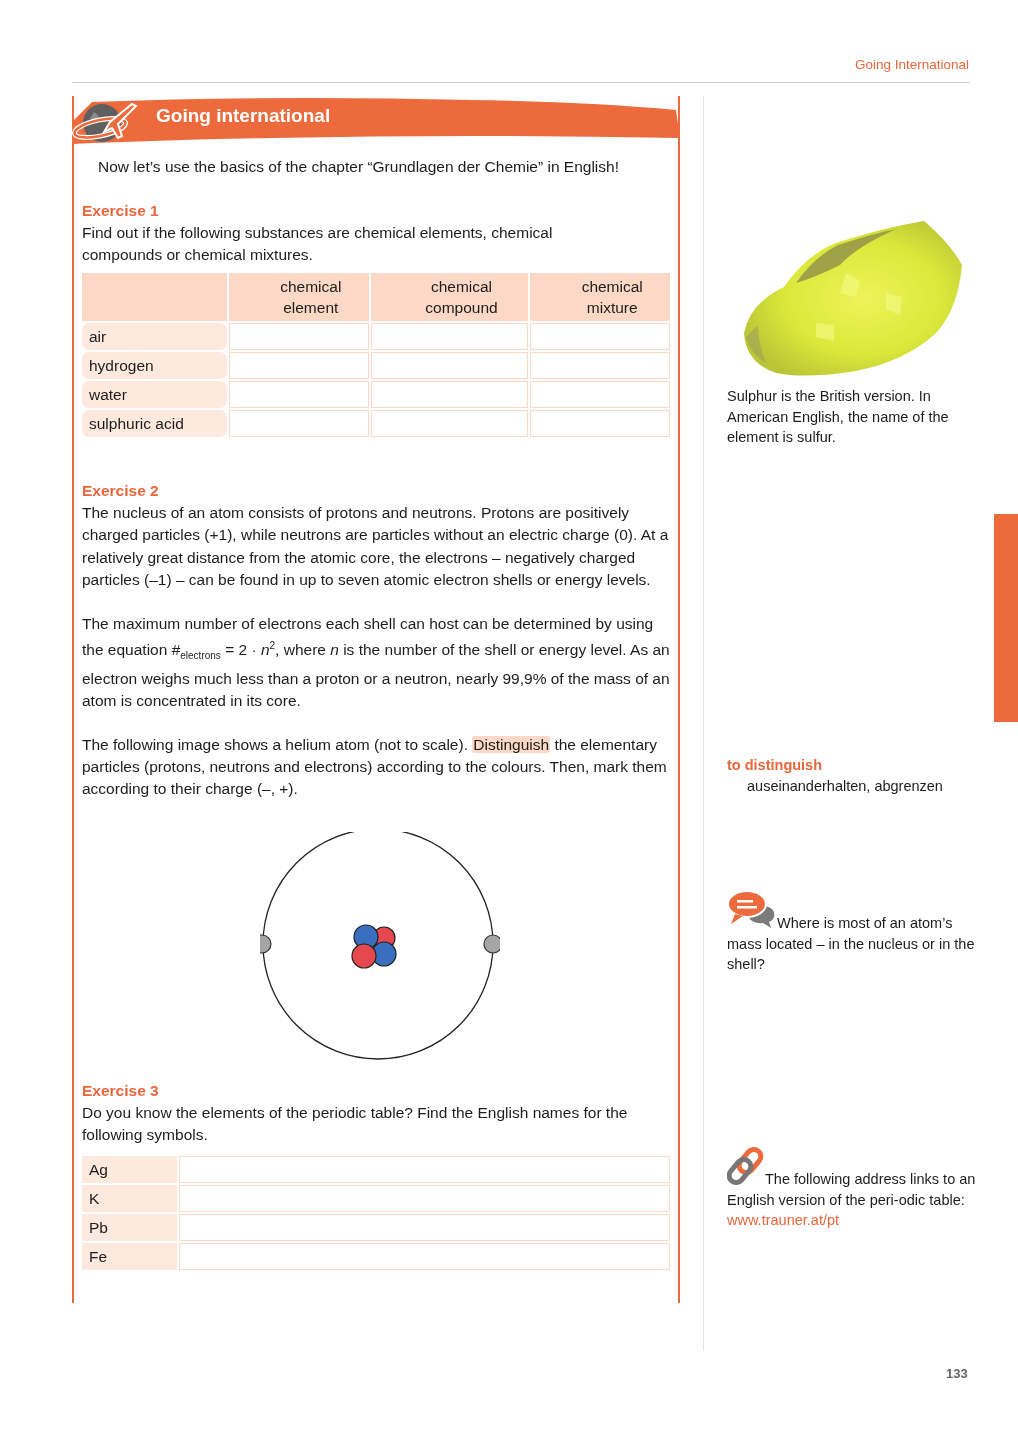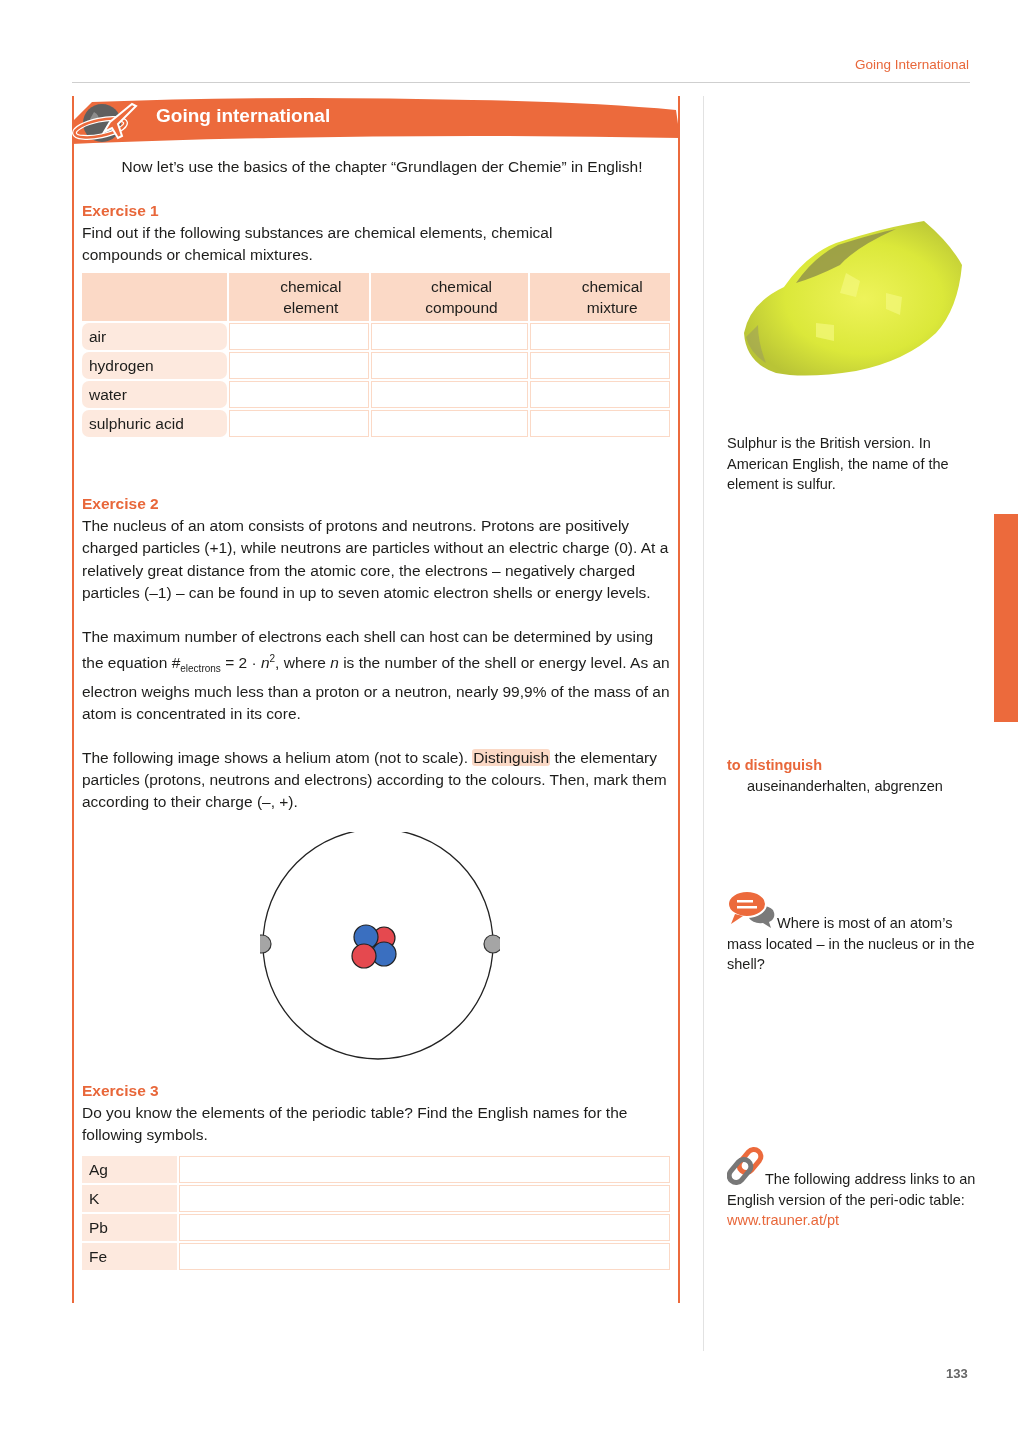--- a/index.html
+++ b/index.html
@@ -14,21 +14,21 @@
 
     
     .box { position: absolute; left: 72px; top: 96px; width: 608px; height: 1207px;
            border-left: 2px solid #ec6a3c; border-right: 2px solid #ec6a3c; }
     .banner { position: absolute; left: -2px; top: 0; width: 610px; height: 50px; }
     .banner svg { position: absolute; left: 0; top: 0; }
     .banner-title { position: absolute; left: 84px; top: 9px; color: #fff; font-size: 19px; font-weight: bold; }
     .globe-icon { position: absolute; left: 4px; top: 2px; width: 66px; height: 50px; }
 
     .content { position: absolute; left: 8px; top: 60px; width: 592px; font-size: 15.5px; line-height: 22.2px; }
-    .intro { position: absolute; top: 0; left: 0; width: 600px; text-align: center; }
+    .intro { position: absolute; top: 0; left: 16px; width: 600px; }
     .ex-title { color: #e8673a; font-weight: bold; font-size: 15.5px; }
     .block { position: absolute; left: 0; width: 592px; }
 
     table.grid { border-collapse: separate; border-spacing: 2px; width: 592px; margin-left: -2px; }
     table.grid td, table.grid th { font-weight: normal; font-size: 15.5px; line-height: 21px; padding-left: 24px; }
     .t1 th { background: #fbd9c6; text-align: center; height: 48px; padding-top: 1px; }
     .t1 td.lbl { background: #fde9de; padding-left: 7px; width: 145px; height: 27px; border-radius: 7px; }
     .t1 td.cell { background: #fff; border: 1px solid #fbd9c6; }
     .t3 td.lbl { background: #fde9de; padding-left: 7px; width: 95px; height: 27px; }
     .t3 td.cell { background: #fff; border: 1px solid #fbd9c6; }
@@ -106,21 +106,21 @@
         <tr>
           <td class="lbl">sulphuric acid</td>
           <td class="cell"></td>
           <td class="cell"></td>
           <td class="cell"></td>
         </tr>
       </tbody>
         </table>
     </div>
 
-    <div class="block" style="top:337px;">
+    <div class="block" style="top:324px;">
       <div class="ex-title">Exercise 2</div>
       <p>The nucleus of an atom consists of protons and neutrons. Protons are positively charged particles (+1), while neutrons are particles without an electric charge (0). At a relatively great distance from the atomic core, the electrons – negatively charged particles (–1) – can be found in up to seven atomic electron shells or energy levels.</p>
       <p style="margin-top:22px;"><span>The maximum number of electrons each shell can host can be determined by using the equation #</span><sub>electrons</sub><span> = 2 · </span><i>n</i><sup>2</sup><span>, where </span><i>n</i><span> is the number of the shell or energy level. As an electron weighs much less than a proton or a neutron, nearly 99,9% of the mass of an atom is concentrated in its core.</span></p>
       <p style="margin-top:22px;"><span>The following image shows a helium atom (not to scale). </span><span class="highlight">Distinguish</span><span> the elementary particles (protons, neutrons and electrons) according to the colours. Then, mark them according to their charge (–, +).</span></p>
     </div>
 
     <svg class="atom" viewBox="0 0 240 228">
       <circle cx="118" cy="112" r="115" fill="none" stroke="#222" stroke-width="1.3"></circle>
       <circle cx="2" cy="112" r="9" fill="#a5a5a5" stroke="#333" stroke-width="1.2"></circle>
       <circle cx="233" cy="112" r="9" fill="#a5a5a5" stroke="#333" stroke-width="1.2"></circle>
@@ -163,21 +163,21 @@
       <stop offset="0%" stop-color="#eef35a"></stop>
       <stop offset="60%" stop-color="#dbe83a"></stop>
       <stop offset="100%" stop-color="#b9c436"></stop>
     </radialGradient>
   </defs>
   <path d="M8 120 Q14 90 48 74 Q70 42 100 30 Q150 14 188 8 Q214 30 226 52 Q222 96 200 120 Q170 148 120 158 Q70 166 40 160 Q10 150 8 120 Z" fill="url(#sg)"></path>
   <path d="M60 70 Q78 44 102 32 Q140 20 160 16 Q120 34 104 52 Q80 64 60 70 Z" fill="#8f9048" opacity="0.8"></path>
   <path d="M10 124 Q14 140 30 150 Q22 130 22 112 Z" fill="#9ea05a" opacity="0.6"></path>
   <path d="M110 60 l14 8 l-4 16 l-16 -4 z M150 80 l16 4 l-2 18 l-14 -6 z M80 110 l18 2 l0 16 l-18 -4 z" fill="#f4f87e" opacity="0.7"></path>
 </svg>
-<div class="side-text" style="top:386px;margin-top:47px;">Sulphur is the British version. In American English, the name of the element is sulfur.</div>
+<div class="side-text" style="top:386px;">Sulphur is the British version. In American English, the name of the element is sulfur.</div>
 
 <div class="side-text" style="top:755px;">
   <div class="gloss-term">to distinguish</div>
   <div class="gloss-def">auseinanderhalten, abgrenzen</div>
 </div>
 
 <svg class="speech-icon" viewBox="0 0 50 40">
   <path d="M26 16 Q40 14 46 20 Q50 28 42 32 L44 38 L36 33 Q26 34 22 28 Z" fill="#7a7a7a"></path>
   <ellipse cx="20" cy="14" rx="19" ry="13" fill="#ec6a3c" stroke="#fff" stroke-width="2"></ellipse>
   <path d="M8 24 L4 34 L16 26 Z" fill="#ec6a3c"></path>

